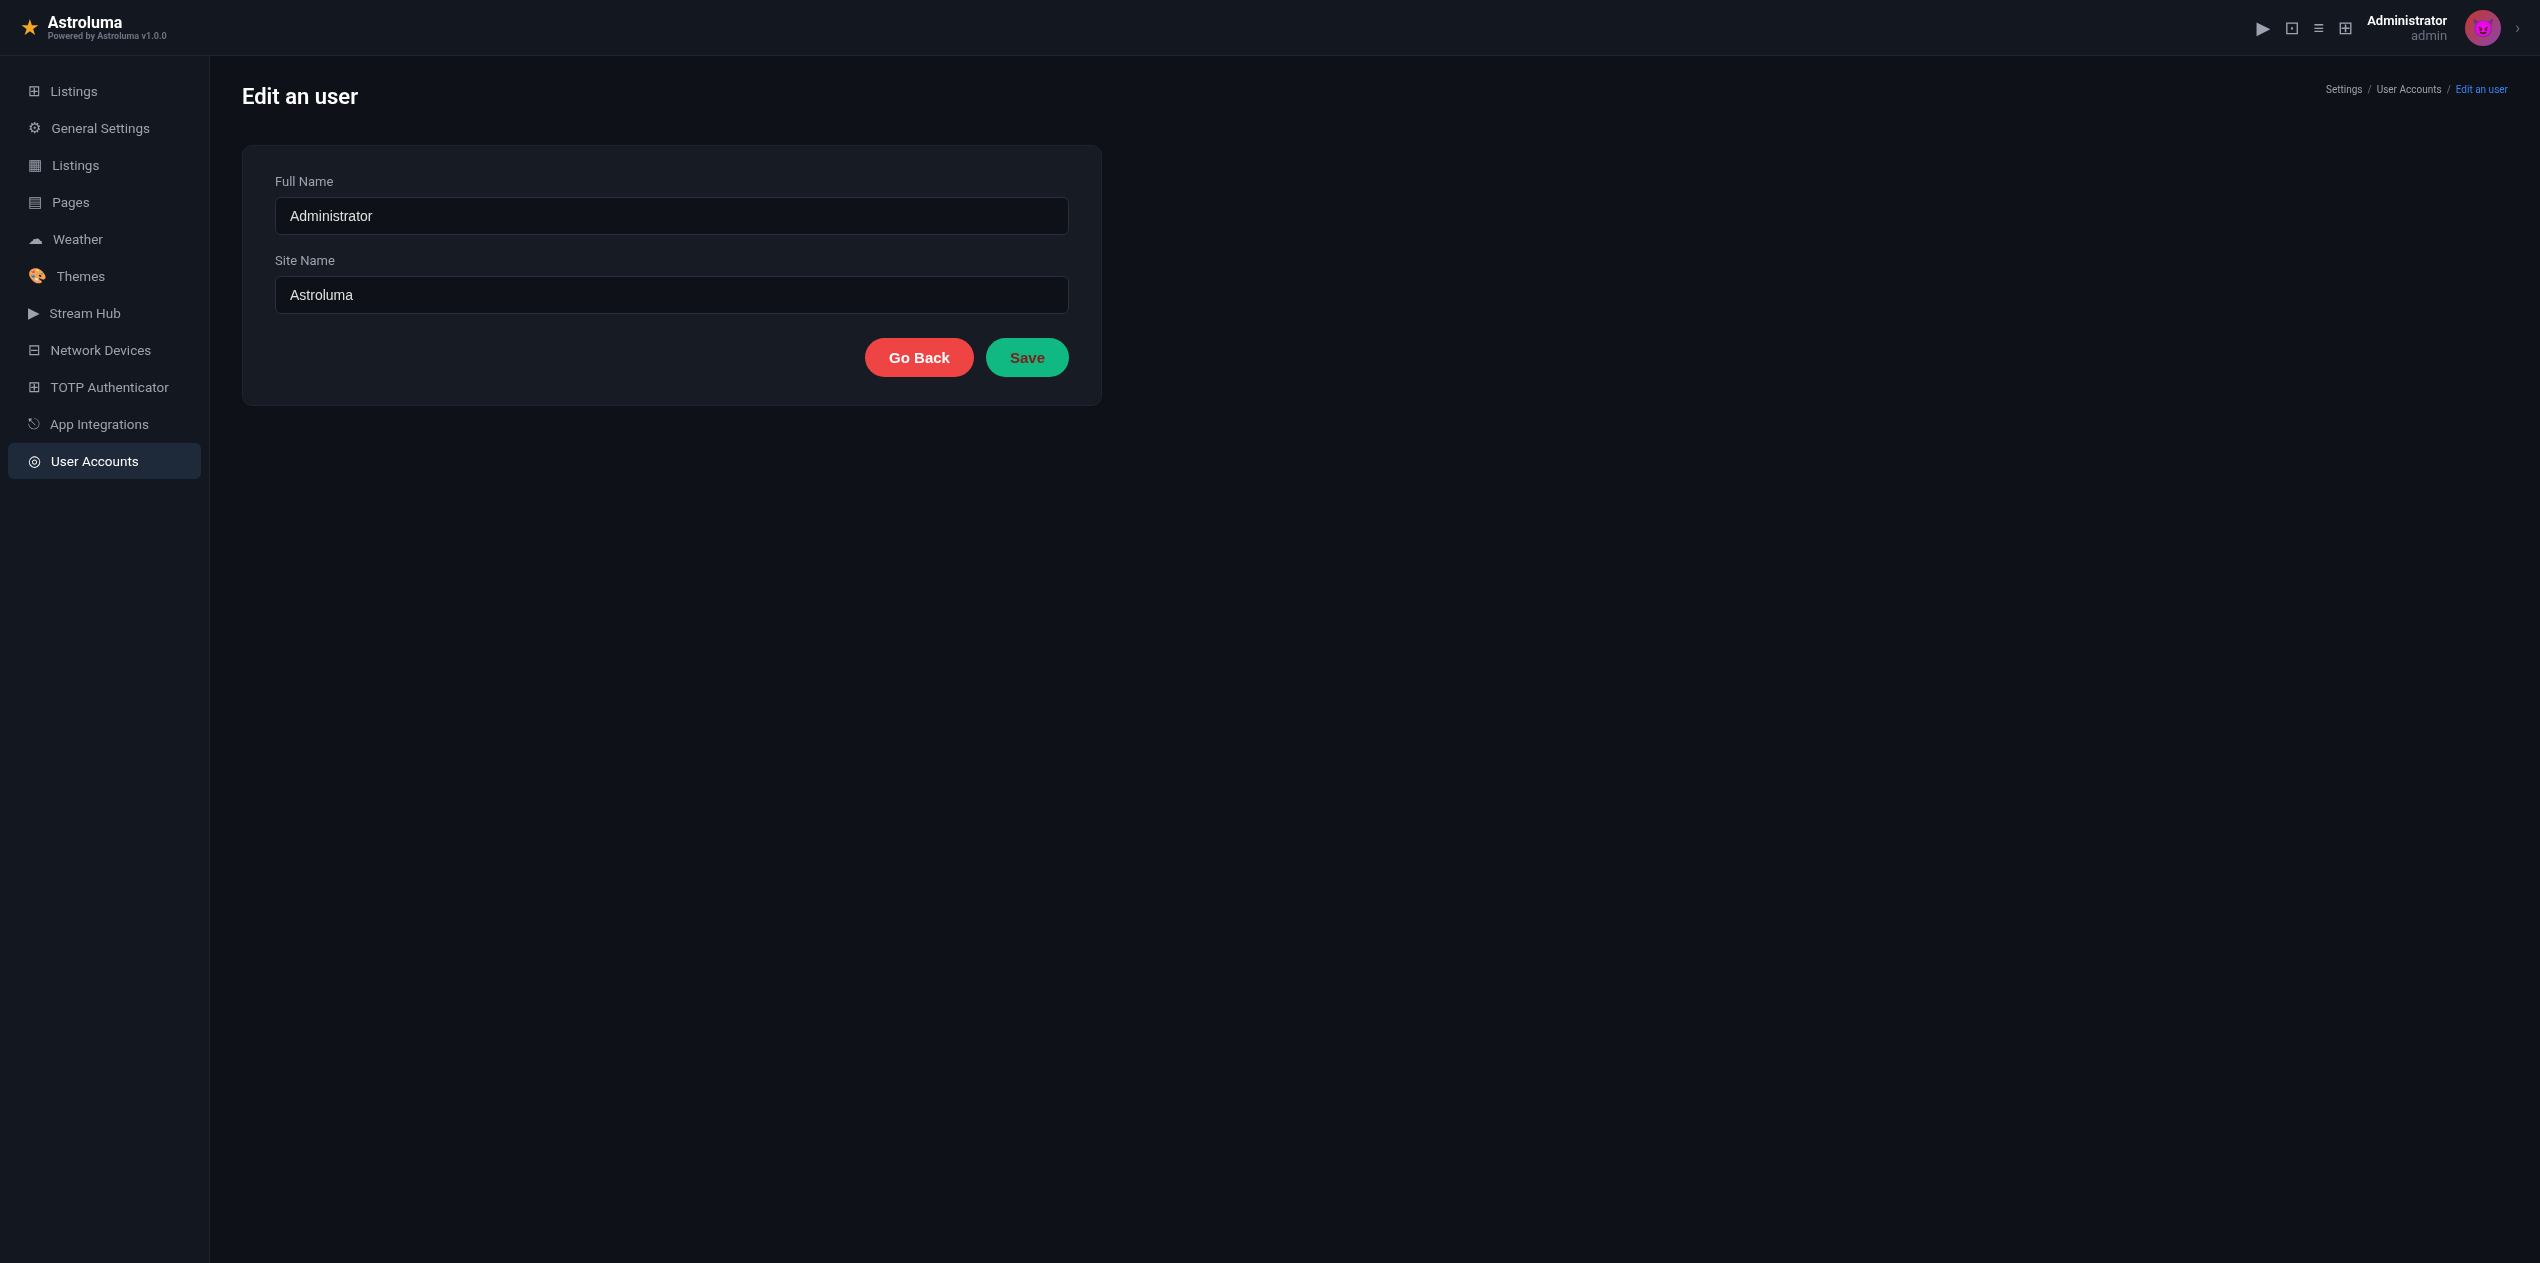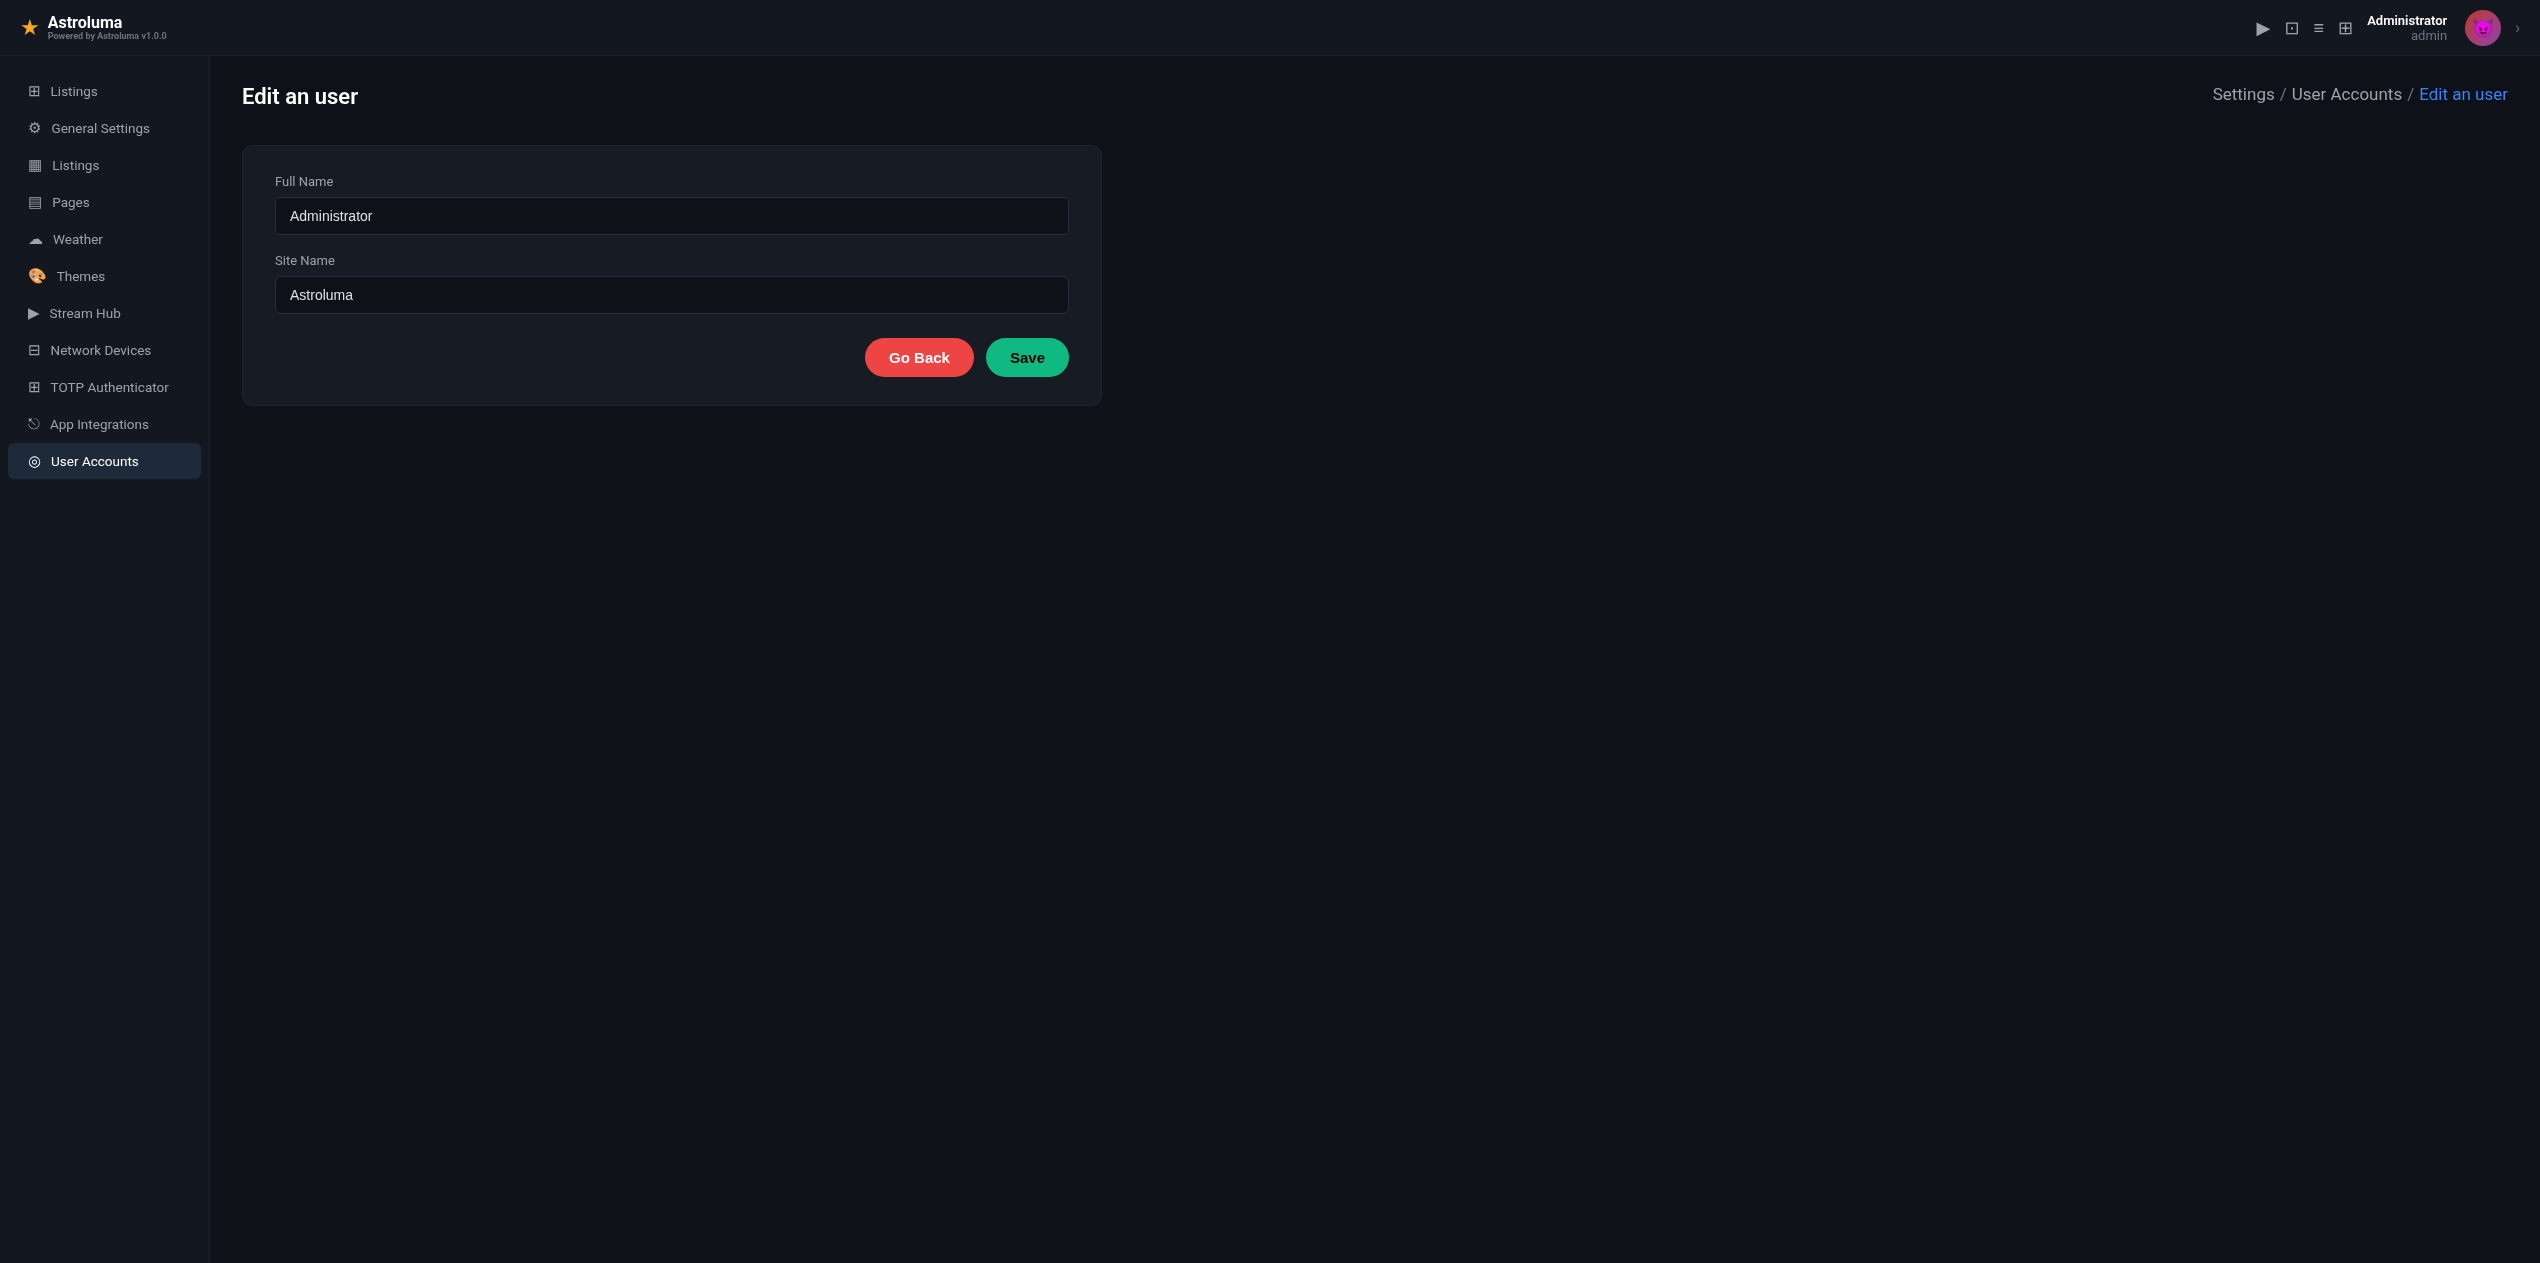--- a/index.html
+++ b/index.html
@@ -154,21 +154,21 @@
     }
     .page-title {
       font-size: 22px;
       font-weight: 600;
       color: #ffffff;
     }
     .breadcrumb {
       display: flex;
       align-items: flex-start;
       gap: 5px;
-      font-size: 17px;
+      font-size: 10px;
     }
     .breadcrumb-item {
       color: #9ca3af;
     }
     .breadcrumb-separator {
       color: #6b7280;
     }
     .breadcrumb-item.active {
       color: #3b82f6;
     }
@@ -216,21 +216,21 @@
       font-weight: 600;
       cursor: pointer;
       transition: opacity 0.15s;
     }
     .btn-danger {
       background-color: #ef4444;
       color: #ffffff;
     }
     .btn-success {
       background-color: #10b981;
-      color: #000000;
+      color: #7f1d1d;
     }
   </style>
 </head>
 <body>
 
 <nav class="topnav">
   <div class="logo-area">
     <span class="logo-star">★</span>
     <div class="logo-text-group">
       <span class="logo-title">Astroluma</span>

